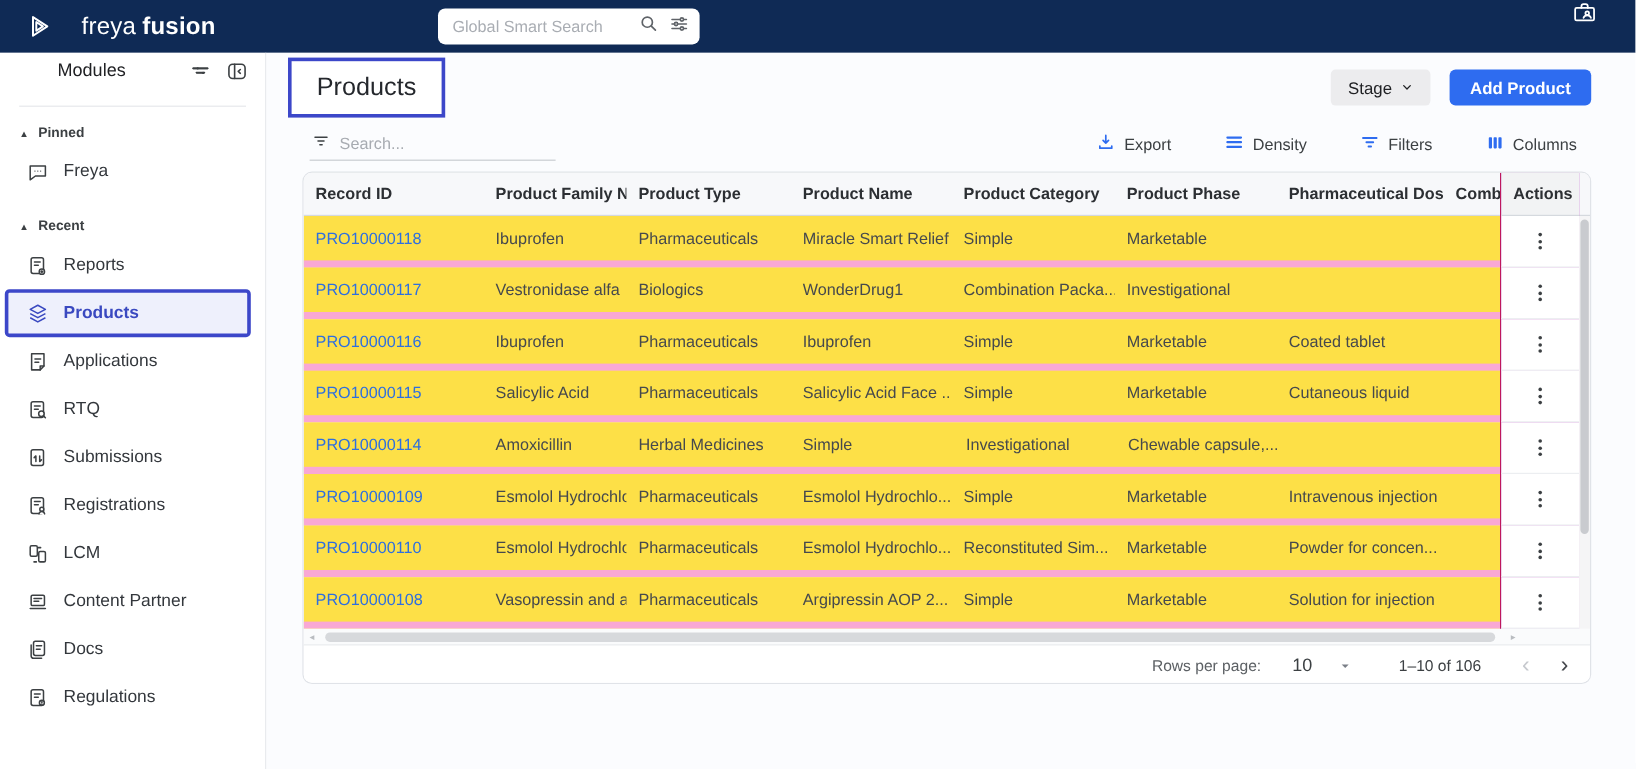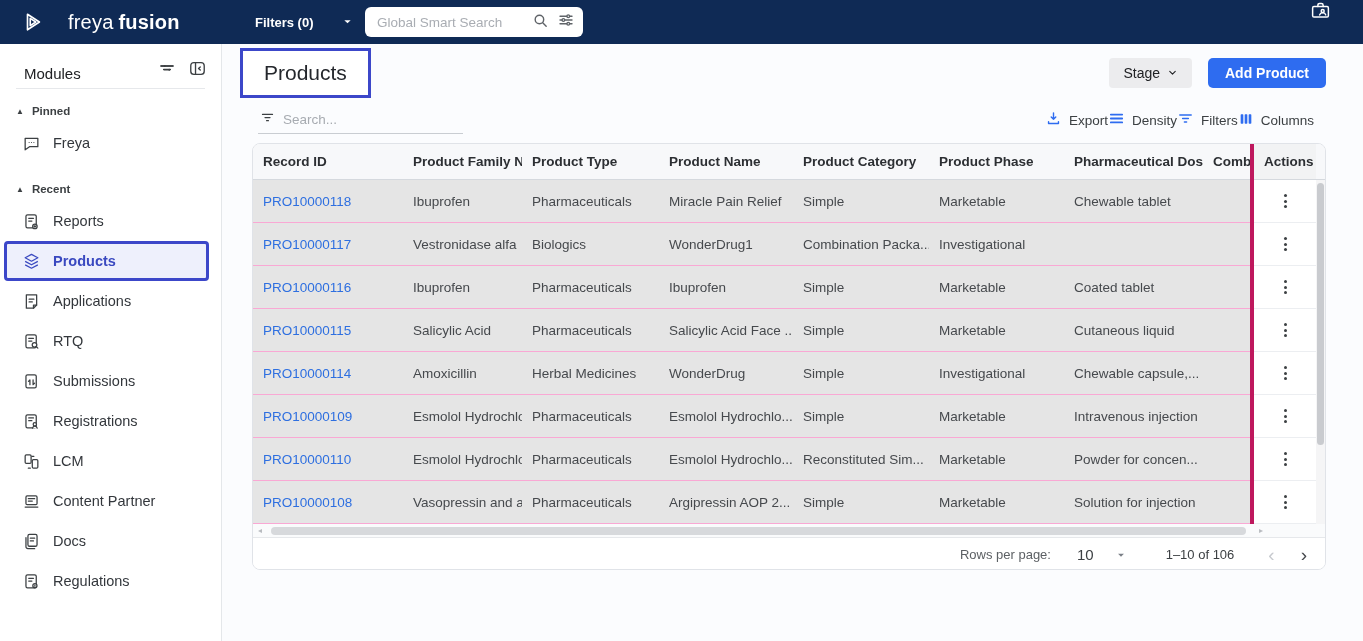--- a/index.html
+++ b/index.html
@@ -17,21 +17,21 @@
   .nav-search { position:absolute; left:365px; top:7px; width:218px; height:30px; background:#fff; border-radius:6px; display:flex; align-items:center; padding:0 8px 0 12px; gap:8px; }
   .nav-search input { flex:1; min-width:0; border:none; outline:none; font-size:13.5px; color:#be185d; font-family:"Liberation Sans", sans-serif; }
   .nav-search input::placeholder { color:#a9adb3; }
   .nav-right { position:absolute; right:14px; top:0; height:44px; display:flex; align-items:center; gap:24px;flex-direction:column; }
   .nav-ic { color:#fff; display:flex; align-items:center; gap:6px; cursor:pointer; }
   .mpr { color:#fff; font-size:13px; font-weight:700; letter-spacing:.4px; }
   .avatar { width:27px; height:27px; border-radius:50%; background:#1b74e4; display:flex; align-items:center; justify-content:center; overflow:hidden; cursor:pointer; }
 
   
   .sidebar { position:absolute; left:0; top:44px; width:222px; height:597px; background:#fff; border-right:1px solid #e4e7ea; }
-  .sb-head { height:38px; display:flex; align-items:flex-end; padding:6px 14px 0 24px; }
+  .sb-head { height:38px; display:flex; align-items:flex-start; padding:6px 14px 0 24px;margin-left:24px; }
   .sb-title { font-size:15px; color:#202124; font-weight:500; flex:1; }
   .sb-head-icons { display:flex; gap:12px; align-items:center; color:#3c4043; }
   .sb-divider { height:1px; background:#e6e8eb; margin:6px 16px 0 16px; }
   .sb-section { display:flex; align-items:center; gap:8px; padding:0 0 0 16px; margin-top:14px; height:16px; color:#3c4043; font-size:11.5px; font-weight:700; }
   .sb-section .tri { font-size:8px; color:#3c4043; }
   .side-item { height:40px; display:flex; align-items:center; gap:12px; padding-left:22px; cursor:pointer; color:#33373c; }
   .side-item .slabel { font-size:14.5px; }
   .side-item .sicon { display:flex; color:#3c4043; }
   .side-item.active { margin:0 12px 0 4px; padding-left:15px; border:3px solid #3c47c9; border-radius:4px; background:#eef0fc; }
   .side-item.active .slabel { color:#3a49c0; font-weight:600; }
@@ -43,35 +43,35 @@
   .title-box { position:absolute; left:18px; top:4px; border:3px solid #3c47c9; background:#fff; padding:10px 21px; }
   .title-box h1 { font-size:21px; font-weight:500; color:#24272c; }
   .hdr-actions { position:absolute; top:14px; right:37px; display:flex; gap:16px; align-items:center; }
   .btn-stage { height:30px; background:#ececee; border:none; border-radius:4px; padding:0 14px; font-size:14px; color:#202124; display:flex; align-items:center; gap:7px; cursor:pointer; font-family:"Liberation Sans", sans-serif; }
   .btn-add { height:30px; background:#2e6cf0; border:none; border-radius:5px; padding:0 17px; font-size:14px; font-weight:600; color:#fff; cursor:pointer; font-family:"Liberation Sans", sans-serif; }
 
   .quick-search { position:absolute; left:36px; top:64px; width:205px; height:26px; display:flex; align-items:center; gap:8px; border-bottom:1px solid #c9cdd2; padding:0 2px 2px 2px; }
   .quick-search input { flex:1; min-width:0; border:none; outline:none; background:transparent; font-size:13.5px; color:#333; font-family:"Liberation Sans", sans-serif; }
   .quick-search input::placeholder { color:#a7abb1; }
 
-  .list-toolbar { position:absolute; top:66px; right:49px; display:flex; align-items:flex-end; }
+  .list-toolbar { position:absolute; top:66px; right:49px; display:flex; gap:44px; align-items:flex-end; }
   .tool-btn { display:flex; align-items:center; gap:7px; font-size:13.5px; color:#3c4043; cursor:pointer; }
   .tool-btn svg { color:#2e6cf0; }
 
   
   .card { position:absolute; left:30px; top:99px; width:1074px; height:427px; background:#fff; border:1px solid #e0e3e8; border-radius:8px; overflow:hidden; }
   .thead-bg { position:absolute; left:0; top:0; right:0; height:36px; background:#f7f8fa; border-bottom:1px solid #d5d9de; }
   .thead { position:absolute; left:0; top:0; width:999px; height:35px; display:flex; overflow:hidden; }
   .hcell { height:35px; display:flex; align-items:center; padding-left:10px; font-size:13.5px; font-weight:700; color:#2c2f33; flex:none; white-space:nowrap; overflow:hidden; cursor:pointer; }
   .tbody { position:absolute; left:0; top:36px; width:999px; height:344px; overflow:hidden; }
-  .trow { display:flex; height:43px; border-bottom:1px solid #f9a8d4; align-items:center; background:#e5e5e5; cursor:pointer; }
+  .trow { display:flex; height:43px; border-bottom:6px solid #f9a8d4; align-items:center; background:#fde047; cursor:pointer; }
   .tcell { height:43px; display:flex; align-items:center; padding-left:10px; font-size:13.5px; color:#46494d; flex:none; white-space:nowrap; overflow:hidden; }
   .tcell.link { color:#2e6fe0; }
 
-  .actions-col { position:absolute; top:0; right:9px; width:66px; height:380px; border-left:4px solid #be185d; background:#a21caf; }
+  .actions-col { position:absolute; top:0; right:9px; width:66px; height:380px; border-left:1px solid #be185d; background:#a21caf; }
   .actions-head { height:36px; background:#f2f3f4; border-bottom:1px solid #d5d9de; display:flex; align-items:center; padding-left:10px; font-size:13.5px; font-weight:700; color:#2c2f33; }
   .acell { height:43px; border-bottom:1px solid #eceef1; display:flex; align-items:center; justify-content:center; background:#fff; }
   .kebab { display:flex; flex-direction:column; gap:2.5px; padding:6px 8px; cursor:pointer; }
   .kebab .dot { width:3px; height:3px; border-radius:50%; background:#3c4043; }
 
   .vscroll { position:absolute; top:36px; right:0; width:9px; height:344px; background:#f5f5f6; }
   .vthumb { position:absolute; top:3px; left:1px; width:7px; height:262px; background:#c9cbcf; border-radius:4px; cursor:pointer; }
 
   .hscroll { position:absolute; left:0; right:0; top:380px; height:14px; background:#fafbfc; border-bottom:1px solid #e6e8eb; }
   .hthumb { position:absolute; left:18px; top:3px; width:975px; height:8px; background:#d7d9dc; border-radius:4px; cursor:pointer; }
@@ -96,28 +96,20 @@
   <div class="logo">
     <span>
       <svg width="22" height="22" viewBox="0 0 24 24" fill="none" stroke="#fff" stroke-width="1.8" stroke-linejoin="round">
           <path d="M6 3.5l13 8.5-13 8.5z"></path>
           <path d="M9 8v8l6-4z"></path>
         </svg>
     </span>
     <span class="logo-text"><span class="w1">freya</span><span class="w2">fusion</span></span>
   </div>
 
-  <div class="nav-filters">
-    <span class="lbl">Filters (0)</span>
-    <span>
-      <svg width="11" height="11" viewBox="0 0 24 24" fill="#fff">
-          <path d="M5 9l7 7 7-7z"></path>
-        </svg>
-    </span>
-  </div>
 
   <div class="nav-search">
     <input type="text" placeholder="Global Smart Search" style="">
     <span>
       <svg width="17" height="17" viewBox="0 0 24 24" fill="none" stroke="#5f6368" stroke-width="2" stroke-linecap="round">
           <circle cx="10.5" cy="10.5" r="6"></circle>
           <path d="M15.5 15.5 20 20"></path>
         </svg>
     </span>
     <span>
@@ -411,24 +403,23 @@
         <div class="hcell" style="width: 136px;">Product Category</div>
         <div class="hcell" style="width: 135px;">Product Phase</div>
         <div class="hcell" style="width: 139px;">Pharmaceutical Dos...</div>
         <div class="hcell" style="width: 120px;">Combine</div>
       </div>
     <div class="tbody">
         <div class="trow">
           <div class="tcell link" style="width: 150px;">PRO10000118</div>
           <div class="tcell" style="width: 119px;">Ibuprofen</div>
           <div class="tcell" style="width: 137px;">Pharmaceuticals</div>
-          <div class="tcell" style="width: 134px;">Miracle Pain Relief</div>
+          <div class="tcell" style="width: 134px;">Miracle Smart Relief</div>
           <div class="tcell" style="width: 136px;">Simple</div>
           <div class="tcell" style="width: 135px;">Marketable</div>
-          <div class="tcell" style="width: 139px;">Chewable tablet</div>
           <div class="tcell" style="width: 120px;"></div>
         </div>
         <div class="trow">
           <div class="tcell link" style="width: 150px;">PRO10000117</div>
           <div class="tcell" style="width: 119px;">Vestronidase alfa</div>
           <div class="tcell" style="width: 137px;">Biologics</div>
           <div class="tcell" style="width: 134px;">WonderDrug1</div>
           <div class="tcell" style="width: 136px;">Combination Packa...</div>
           <div class="tcell" style="width: 135px;">Investigational</div>
           <div class="tcell" style="width: 139px;"></div>
@@ -451,21 +442,20 @@
           <div class="tcell" style="width: 134px;">Salicylic Acid Face ...</div>
           <div class="tcell" style="width: 136px;">Simple</div>
           <div class="tcell" style="width: 135px;">Marketable</div>
           <div class="tcell" style="width: 139px;">Cutaneous liquid</div>
           <div class="tcell" style="width: 120px;"></div>
         </div>
         <div class="trow">
           <div class="tcell link" style="width: 150px;">PRO10000114</div>
           <div class="tcell" style="width: 119px;">Amoxicillin</div>
           <div class="tcell" style="width: 137px;">Herbal Medicines</div>
-          <div class="tcell" style="width: 134px;">WonderDrug</div>
           <div class="tcell" style="width: 136px;">Simple</div>
           <div class="tcell" style="width: 135px;">Investigational</div>
           <div class="tcell" style="width: 139px;">Chewable capsule,...</div>
           <div class="tcell" style="width: 120px;"></div>
         </div>
         <div class="trow">
           <div class="tcell link" style="width: 150px;">PRO10000109</div>
           <div class="tcell" style="width: 119px;">Esmolol Hydrochlo...</div>
           <div class="tcell" style="width: 137px;">Pharmaceuticals</div>
           <div class="tcell" style="width: 134px;">Esmolol Hydrochlo...</div>

